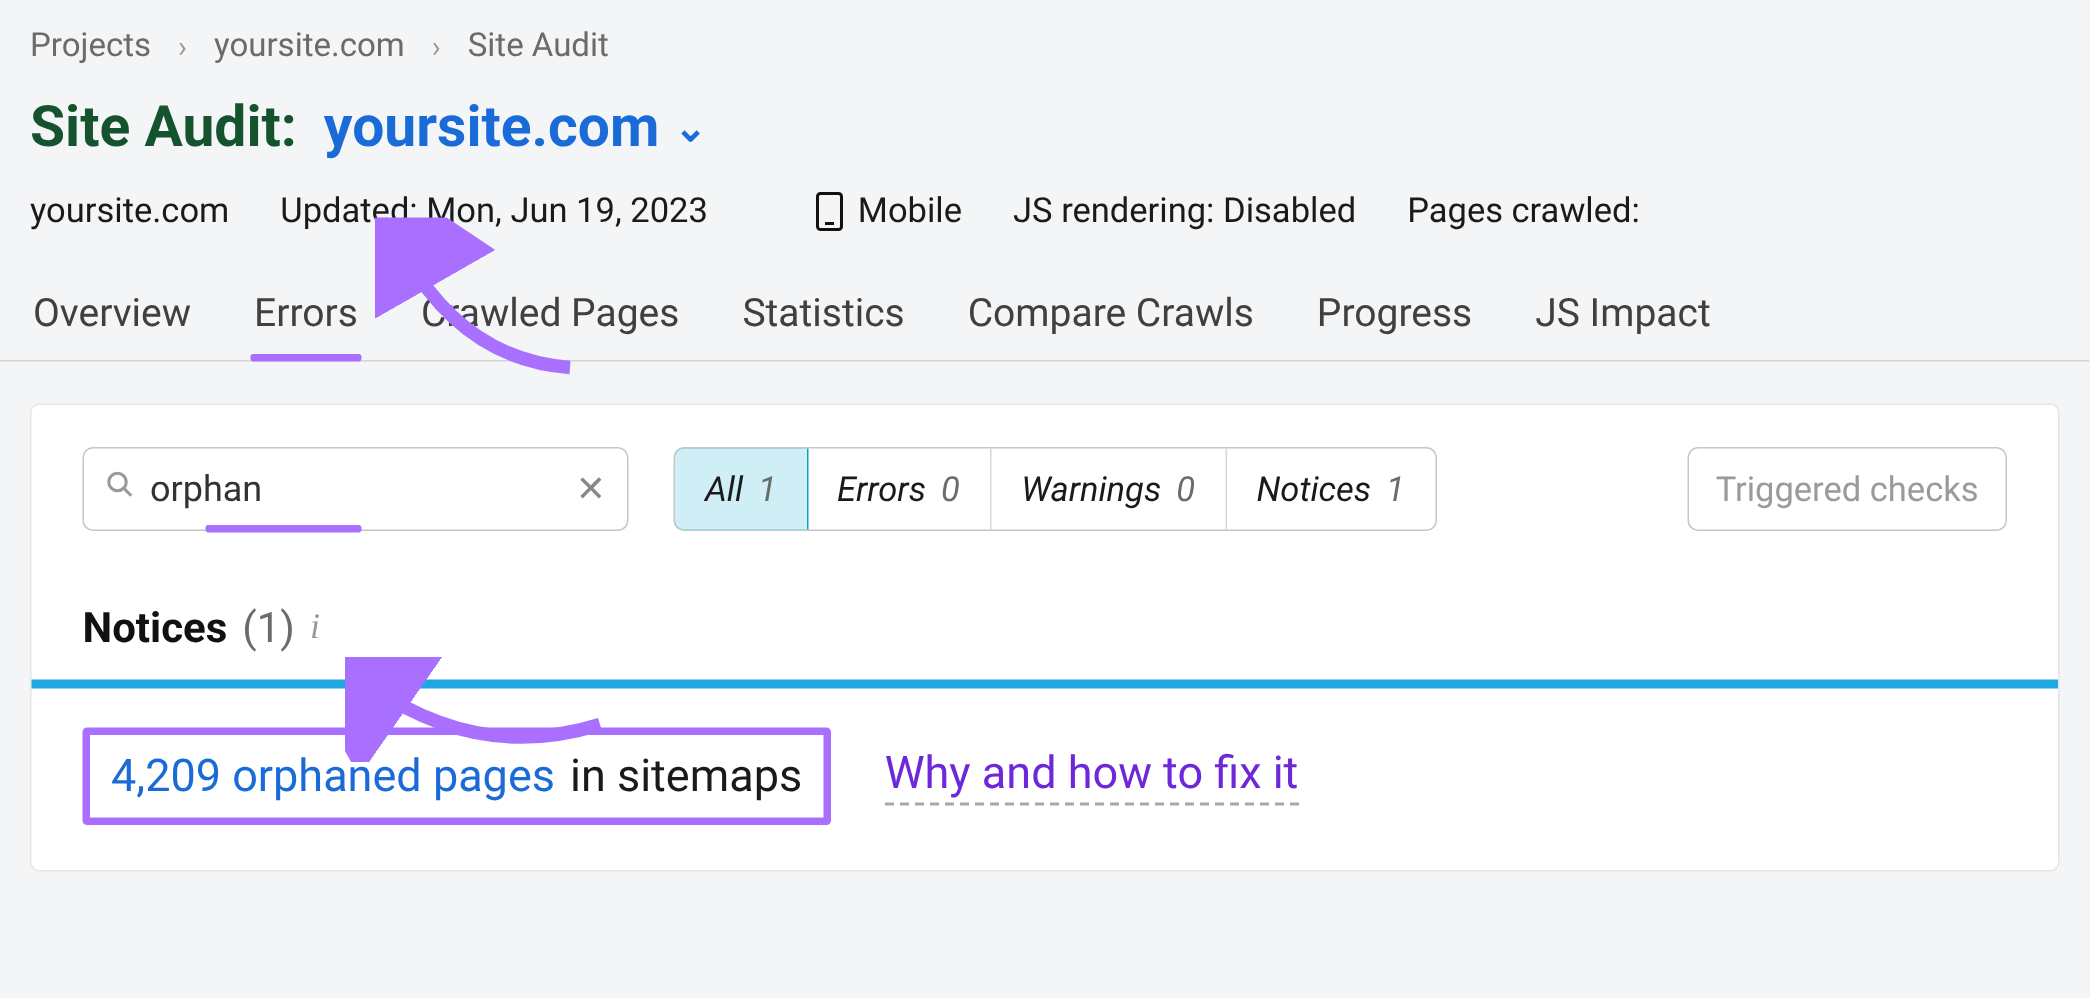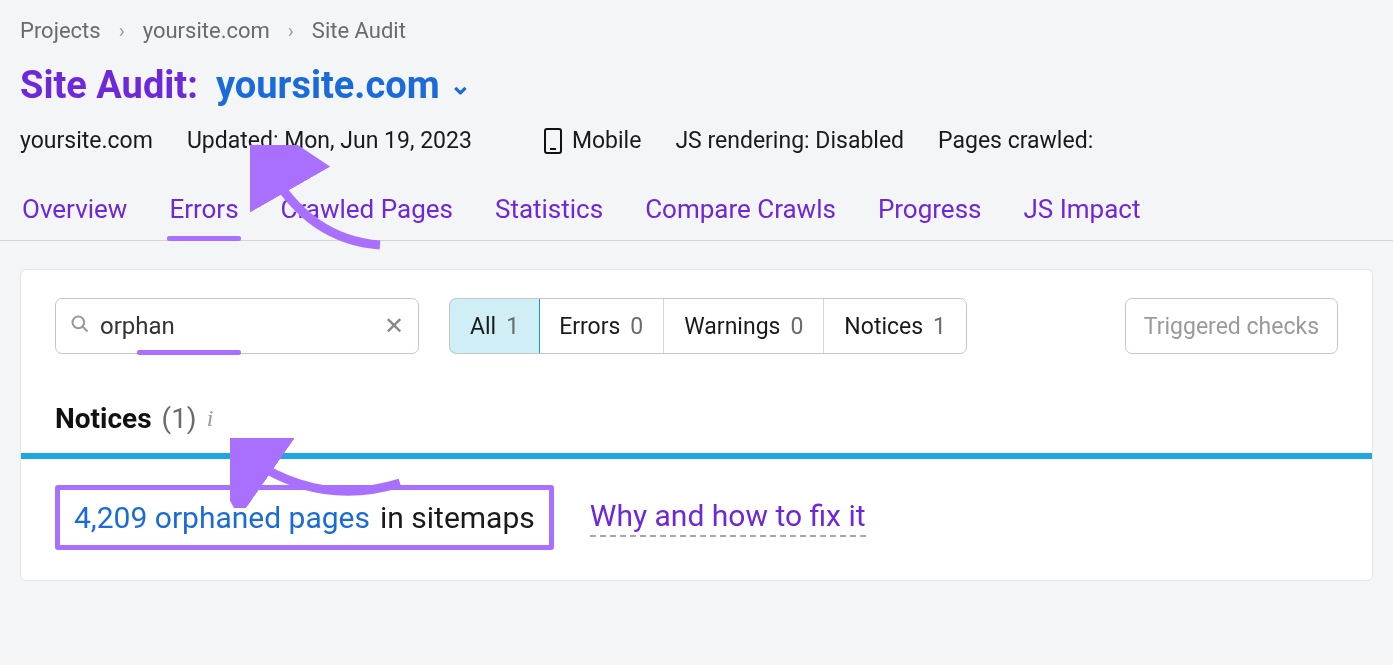--- a/index.html
+++ b/index.html
@@ -20,41 +20,41 @@
     font-size: 22px;
     color: #6b6b6b;
   }
   .breadcrumb .chev { color: #9a9a9a; font-size: 20px; }
   .page-title-row {
     display: flex;
     align-items: baseline;
     gap: 18px;
     padding: 10px 20px 14px;
   }
-  .page-title-label { font-size: 38px; font-weight: 700; color:#6d28d9; }
+  .page-title-label { font-size: 38px; font-weight: 700; color:#14532d; }
   .page-title-domain { font-size: 38px; font-weight: 700; color:#1a6bd8; display:flex; align-items:center; gap:10px;}
   .chev-down { color:#1a6bd8; font-size:26px; }
   .meta-row {
     display:flex;
     gap: 34px;
     align-items:center;
     padding: 6px 20px 30px;
     font-size: 23px;
     color:#1a1a1a;
   }
   .meta-row .mobile { display:flex; align-items:center; gap:10px;padding-left:38px; }
   .mobile-icon { width:18px; height:26px; border:2.5px solid #111; border-radius:3px; position:relative; }
   .mobile-icon::after { content:""; position:absolute; bottom:2px; left:50%; width:6px; height:2px; background:#111; transform:translateX(-50%); }
   .tabs {
     display:flex;
     gap:38px;
     padding: 0 20px;
     border-bottom:1px solid #d5d5d5;
     font-size:26px;
-    color:#6d28d9;
+    color:#404040;
   }
   .tab { padding: 10px 2px 16px; cursor:pointer; position:relative; }
   .tab.active::after {
     content:"";
     position:absolute; left:0; right:0; bottom:-1px; height:5px;
     background:#a970ff; border-radius:2px;
   }
   .panel {
     margin: 28px 20px 0;
     background:#fff;
@@ -73,20 +73,21 @@
   .search-box .mag { color:#9a9a9a; font-size:22px; margin-right:10px; }
   .search-box .clear { margin-left:auto; color:#888; font-size:24px; cursor:pointer; }
   .search-box .val { flex:1; }
   .seg {
     display:flex;
     border:1px solid #c6c6c6;
     border-radius:7px;
     overflow:hidden;
     height:56px;
     font-size:23px;
+    font-style:italic;
   }
   .seg .seg-item {
     display:flex; align-items:center; gap:10px;
     padding:0 20px;
     border-right:1px solid #d8d8d8;
     cursor:pointer;
   }
   .seg .seg-item:last-child { border-right:none; }
   .seg .seg-item.active { background:#cfeef6; border:1px solid #0d9fbf; margin:-1px; border-radius:7px 0 0 7px; }
   .seg .count { color:#6b6b6b; }

